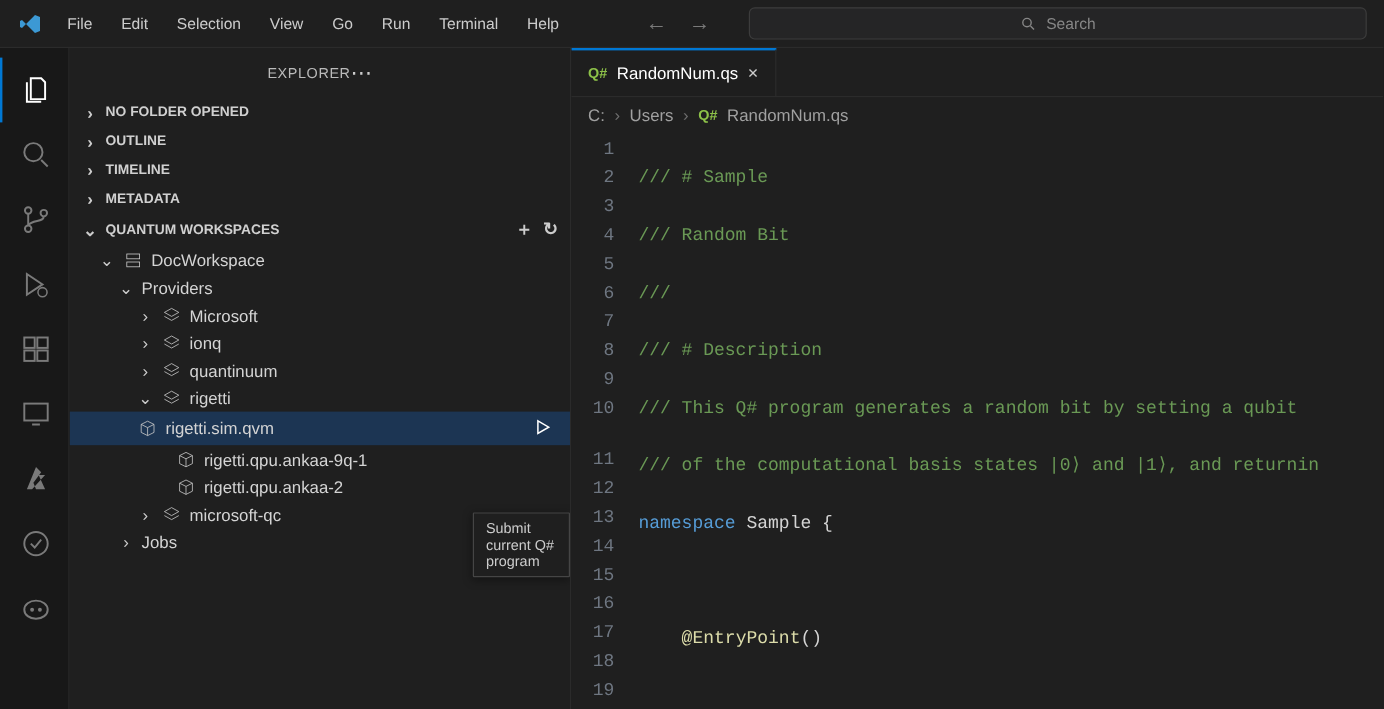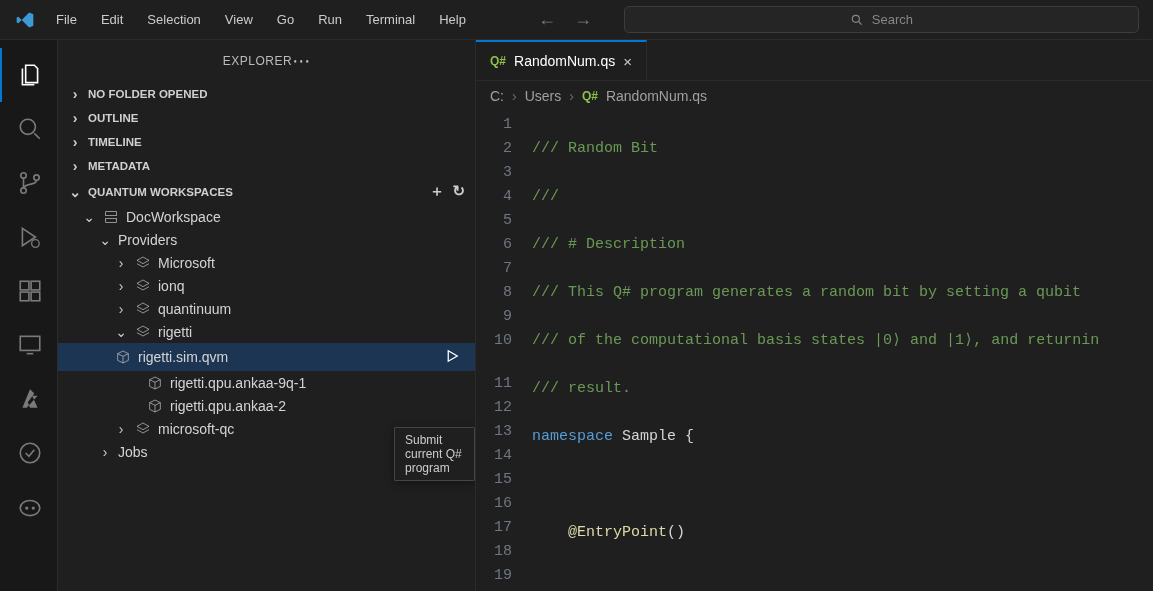--- a/index.html
+++ b/index.html
@@ -410,26 +410,26 @@
           <div>12</div>
           <div>13</div>
           <div>14</div>
           <div>15</div>
           <div>16</div>
           <div>17</div>
           <div>18</div>
           <div>19</div>
       </div>
       <div class="code-lines">
+<div><span class="tok-comment">/// # Sample</span></div>
 <div><span class="tok-comment">/// Random Bit</span></div>
 <div><span class="tok-comment">///</span></div>
 <div><span class="tok-comment">/// # Description</span></div>
 <div><span class="tok-comment">/// This Q# program generates a random bit by setting a qubit </span></div>
 <div><span class="tok-comment">/// of the computational basis states |0⟩ and |1⟩, and returnin</span></div>
-<div><span class="tok-comment">/// result.</span></div>
 <div><span class="tok-keyword">namespace</span> <span class="tok-ident">Sample</span> <span class="tok-punc">{</span></div>
 <div> </div>
 <div>    <span class="tok-attr">@EntryPoint</span><span class="tok-punc">()</span></div>
 
 
 
 
 
 
 

